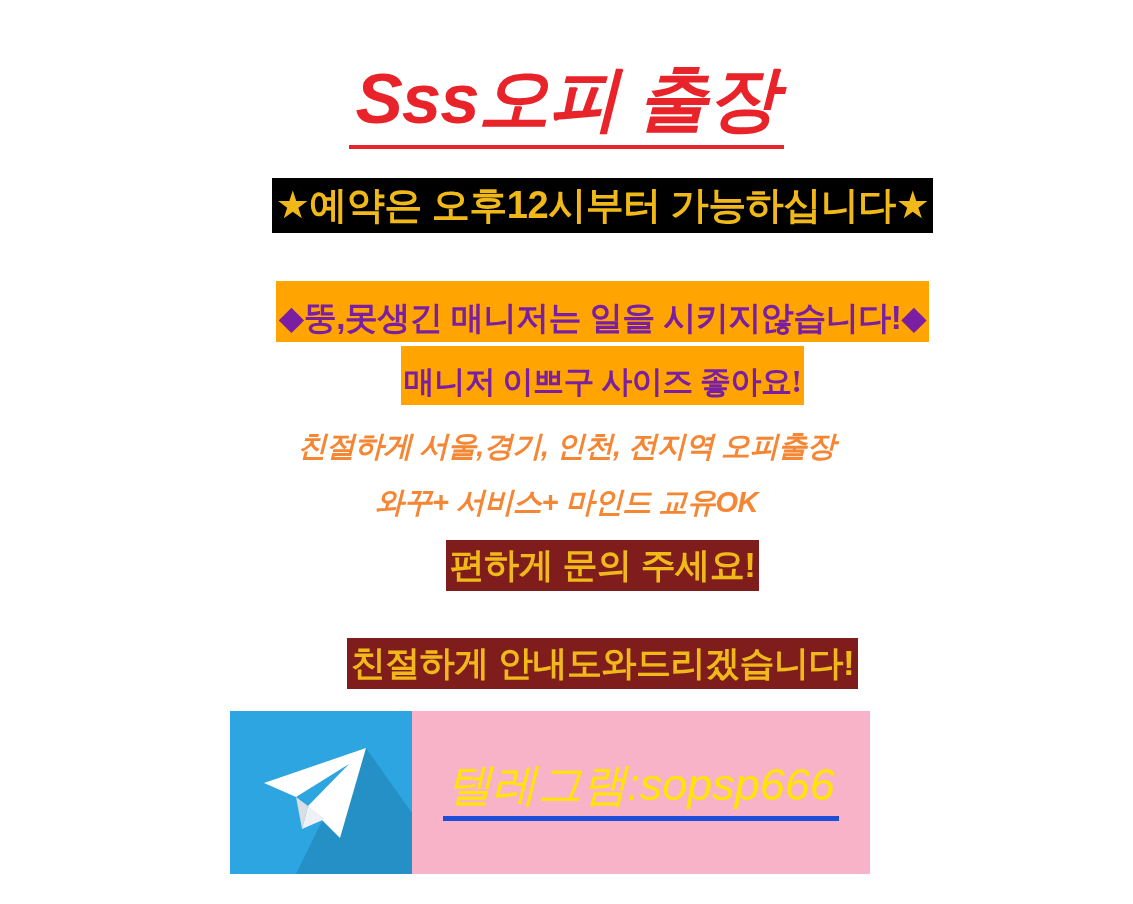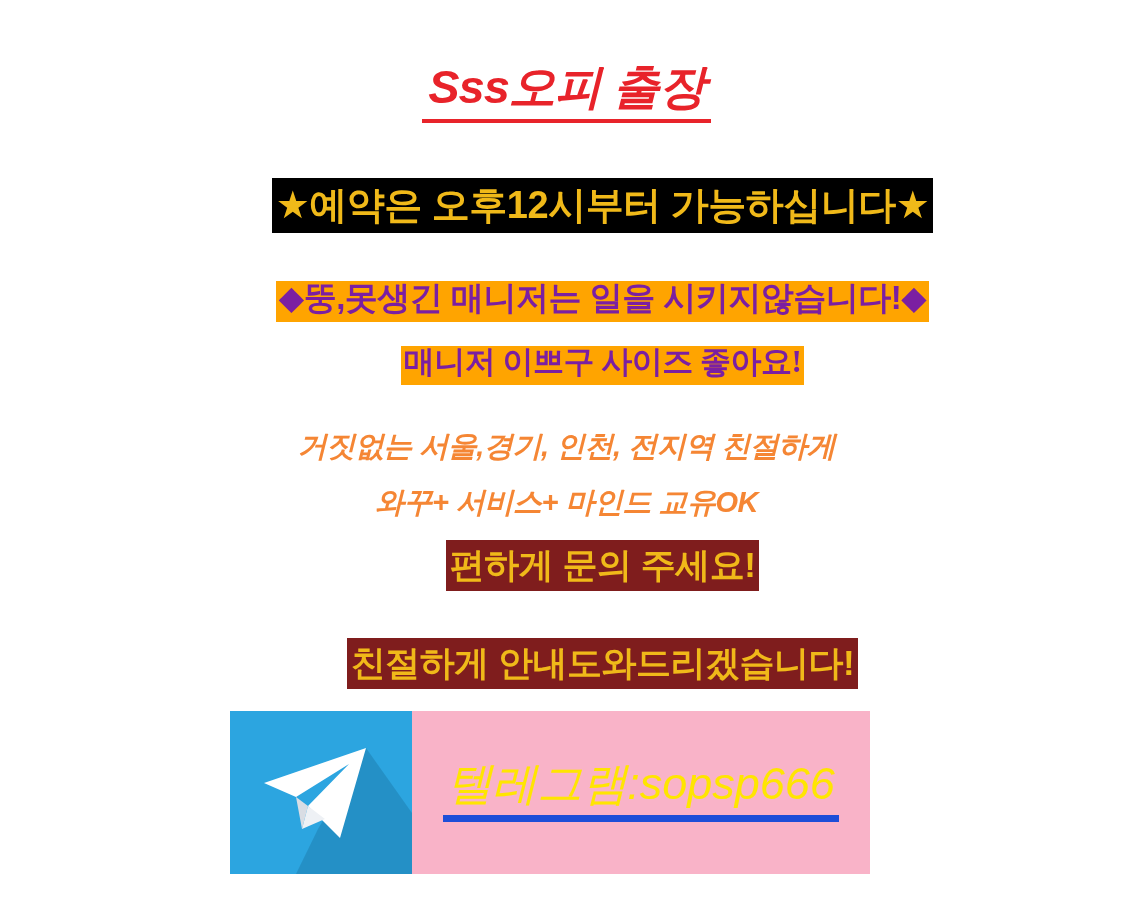--- a/index.html
+++ b/index.html
@@ -28,21 +28,21 @@
     position: absolute;
     left: 0;
     top: 62px;
     width: 1133px;
     text-align: center;
   }
   .title {
     display: inline-block;
     color: #e8232a;
     font-family: "Liberation Sans", "DejaVu Sans", sans-serif;
-    font-size: 47px;
+    font-size: 71px;
     font-weight: bold;
     font-style: italic;
     letter-spacing: -1px;
     line-height: 1.05;
     border-bottom: 4px solid #e8232a;
     padding: 0 6px 8px 6px;
     white-space: nowrap;
   }
 
   
@@ -67,21 +67,21 @@
     font-size: 38px;
     padding: 8px 4px 9px 4px;
     letter-spacing: -0.5px;
   }
 
   
   .banner-orange {
     background: #ffa400;
     color: #7b1fa2;
     font-size: 33px;
-    padding: 0 3px 8px 3px;
+    padding: 20px 3px 8px 3px;
     letter-spacing: -0.5px;
   }
   .banner-orange.small {
     font-size: 31px;
     font-family: Liberation Serif, serif;
   }
 
   
   .orange-text {
     position: absolute;
@@ -135,21 +135,21 @@
     align-items: center;
     justify-content: center;
     padding-bottom: 4px;
   }
   .tg-handle-text {
     color: #ffe500;
     font-size: 45px;
     font-style: italic;
     font-weight: normal;
     letter-spacing: 0px;
-    border-bottom: 7px solid #1d4ed8;
+    border-bottom: 5px solid #1d4ed8;
     padding: 0 4px 6px 4px;
     line-height: 1.1;
     white-space: nowrap;
   }
 </style>
 </head>
 <body>
 
 <div class="page">
 
@@ -162,21 +162,21 @@
   </div>
 
   <div class="banner-row" style="top:281px;">
     <span class="banner banner-orange">◆뚱,못생긴 매니저는 일을 시키지않습니다!◆</span>
   </div>
 
   <div class="banner-row" style="top:346px;">
     <span class="banner banner-orange small">매니저 이쁘구 사이즈 좋아요!</span>
   </div>
 
-  <div class="orange-text" style="top:420px;">거짓없는 서울,경기, 인천, 전지역 친절하게</div>
+  <div class="orange-text" style="top:420px;">친절하게 서울,경기, 인천, 전지역 오피출장</div>
   <div class="orange-text" style="top:476px;">와꾸+ 서비스+ 마인드 교유OK</div>
 
   <div class="banner-row" style="top:540px;">
     <span class="banner banner-green">편하게 문의 주세요!</span>
   </div>
 
   <div class="banner-row" style="top:638px;">
     <span class="banner banner-green">친절하게 안내도와드리겠습니다!</span>
   </div>
 

